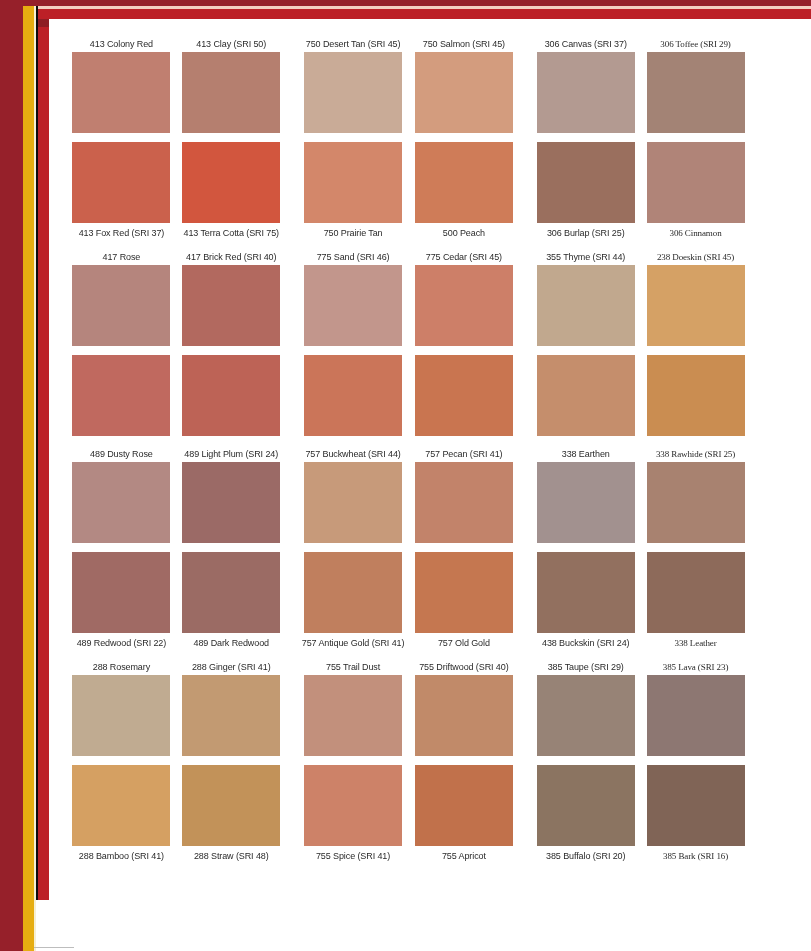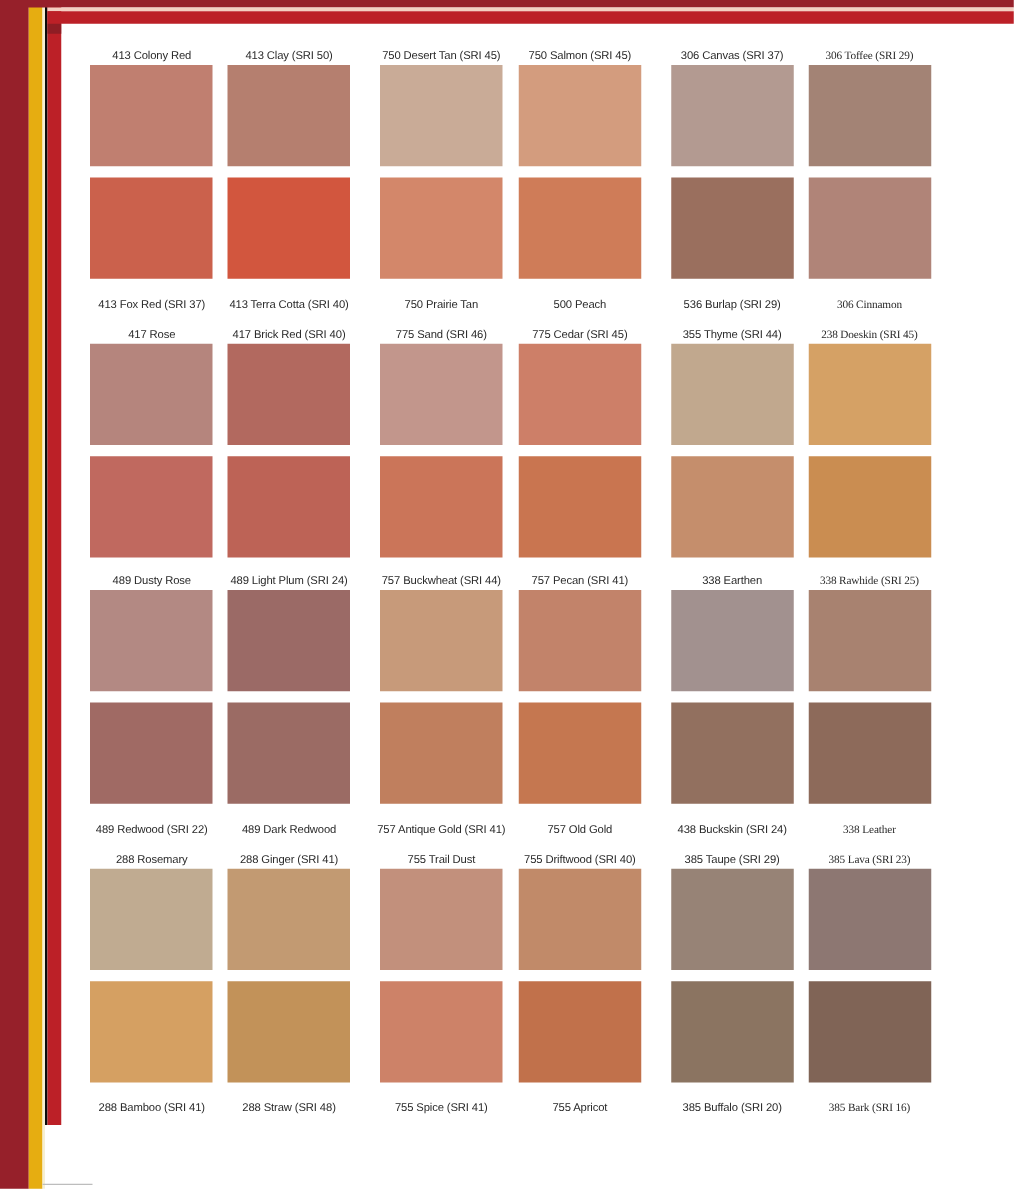--- a/index.html
+++ b/index.html
@@ -91,21 +91,21 @@
 
   .caption {
     font-size: 9px;
     line-height: 12px;
     color: #2a2a2a;
     text-align: center;
     white-space: nowrap;
     letter-spacing: -0.1px;
   }
   .caption.top { margin-bottom: 2px; }
-  .caption.bottom { margin-top: 14px; }
+  .caption.bottom { margin-top: 4px; }
 
   .chip {
     width: 98px;
     height: 81px;
     margin: 0 auto;
   }
 
   .block-gap { height: 12px; }
   .pair-gap { height: 9px; }
 
@@ -190,30 +190,30 @@
         </div>
       <div class="cell c5">
           <div class="chip" style="background-color: rgb(176, 132, 120);"></div>
         </div>
     </div>
     <div class="swatch-row">
       <div class="cell c0">
           <div class="caption bottom">413 Fox Red (SRI 37)</div>
         </div>
       <div class="cell c1">
-          <div class="caption bottom">413 Terra Cotta (SRI 40)</div>
+          <div class="caption bottom">413 Terra Cotta (SRI 75)</div>
         </div>
       <div class="cell c2">
           <div class="caption bottom">750 Prairie Tan</div>
         </div>
       <div class="cell c3">
           <div class="caption bottom">500 Peach</div>
         </div>
       <div class="cell c4">
-          <div class="caption bottom">536 Burlap (SRI 29)</div>
+          <div class="caption bottom">306 Burlap (SRI 25)</div>
         </div>
       <div class="cell c5">
           <div class="caption bottom">306 Cinnamon</div>
         </div>
     </div>
   </div>
 
   <div class="block-gap"></div>
 
   <div class="block">

